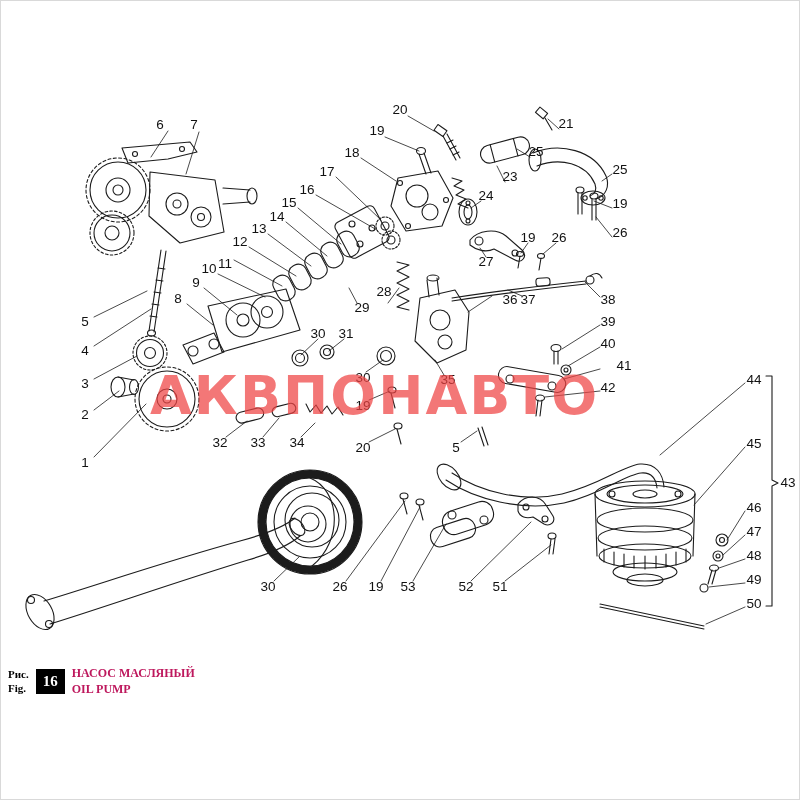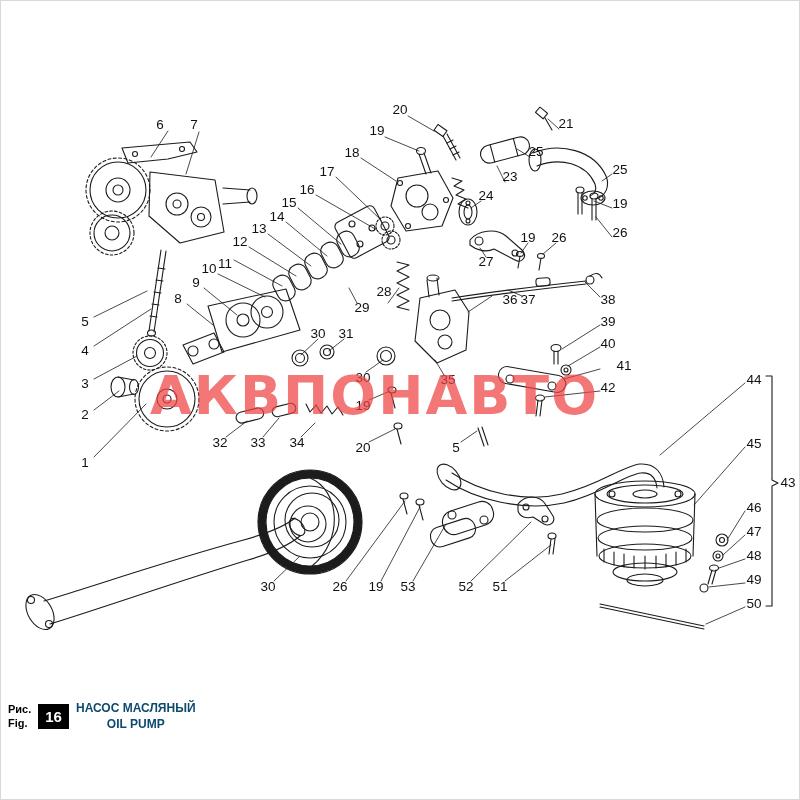--- a/index.html
+++ b/index.html
@@ -5,25 +5,25 @@
   html,body{margin:0;padding:0;background:#fff;}
   .stage{position:relative;width:800px;height:800px;background:#fff;
          font-family:"Liberation Sans",sans-serif;overflow:hidden;
          outline:1px solid #d9d9d9;outline-offset:-1px;}
   .art{position:absolute;left:0;top:0;}
   .co{position:absolute;transform:translate(-50%,-50%);font-size:13.5px;
       color:#111;line-height:1;white-space:nowrap;}
   .watermark{position:absolute;left:150px;top:364px;font-size:54px;font-weight:700;
       letter-spacing:2px;color:#ef4444;opacity:.72;pointer-events:none;
       font-family:"DejaVu Sans",sans-serif;}
-  .figblock{position:absolute;left:8px;top:701px;display:flex;align-items:center;gap:7px;}
+  .figblock{position:absolute;left:8px;top:666px;display:flex;align-items:center;gap:7px;font-family:Liberation Serif, serif;}
   .figlabels{font-size:11px;font-weight:700;line-height:1.25;color:#000;}
   .figno{background:#000;color:#fff;font-weight:700;font-size:15px;
          padding:5px 7px;line-height:1;}
-  .figtitles{font-size:12px;font-weight:700;line-height:1.3;color:#0c4a6e;text-align:center;}
+  .figtitles{font-size:12px;font-weight:700;line-height:1.3;color:#be185d;}
 </style>
 </head>
 <body>
 
 <div class="stage">
 
 <svg class="art" width="800" height="800" viewBox="0 0 800 800">
   <g fill="none" stroke="#1c1c1c" stroke-width="1.1" stroke-linecap="round" stroke-linejoin="round">
 
     <g>

